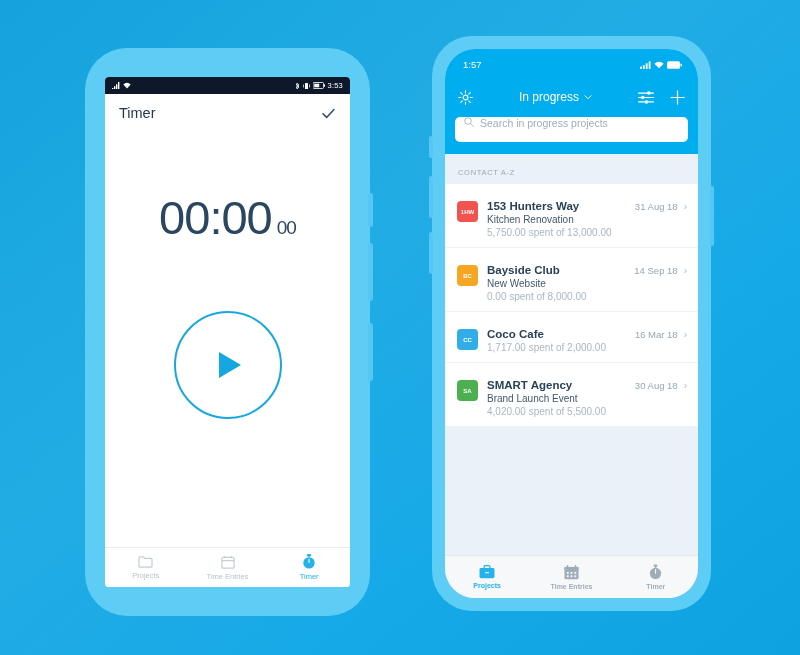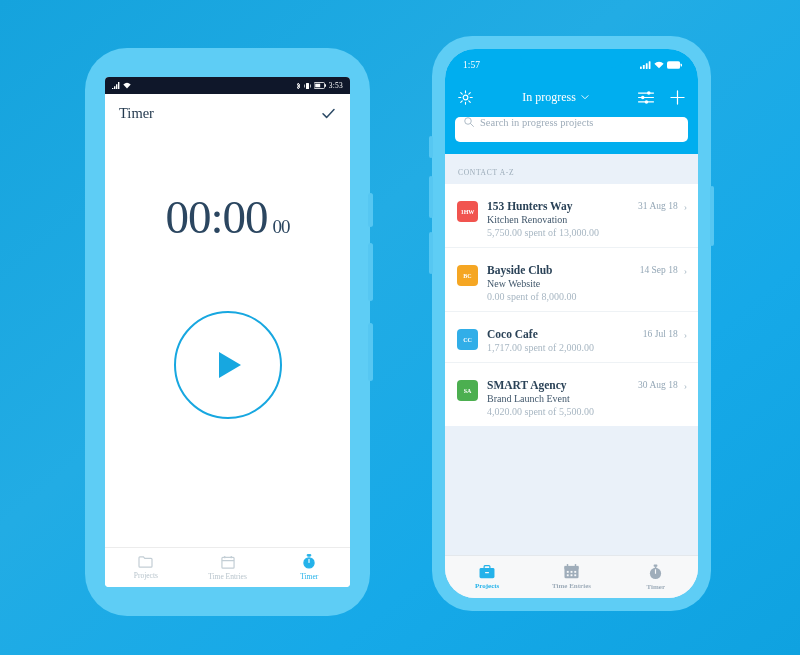--- a/index.html
+++ b/index.html
@@ -5,21 +5,21 @@
   * { margin:0; padding:0; box-sizing:border-box; }
   html, body { width:800px; height:655px; }
   body {
     font-family:"Liberation Sans", sans-serif;
     background: linear-gradient(140deg, #15a3dd 0%, #22ace4 40%, #16a9e8 70%, #0fa2e0 100%);
     overflow:hidden;
     position:relative;
   }
 
   
-  .phone { position:absolute; border-radius:40px; background:#5ecdf5;font-family:Liberation Serif, serif; }
+  .phone { position:absolute; border-radius:40px; background:#5ecdf5; }
 
   
   #phone-left { left:85px; top:48px; width:285px; height:568px; border-radius:42px; }
   #phone-left .screen {
     position:absolute; left:20px; top:29px; width:245px; height:510px;
     background:#ffffff; border-radius:4px; overflow:hidden;
     display:flex; flex-direction:column;
   }
   .btn-side { position:absolute; background:#56c7f2; border-radius:3px; }
   #btn-left-1 { right:-3px; top:145px; width:5px; height:34px; }
@@ -314,21 +314,21 @@
           <div class="row-amt">0.00 spent of 8,000.00</div>
         </div>
       </div>
 
       <div class="row">
         <div class="avatar" style="background:#31AEE8">CC</div>
         <div class="row-body">
           <div class="row-top">
             <span class="row-title">Coco Cafe</span>
             <span style="display:flex;align-items:center;">
-              <span class="row-date">16 Jul 18</span>
+              <span class="row-date">16 Mar 18</span>
               <span class="chev">›</span>
             </span>
           </div>
           <div class="row-amt">1,717.00 spent of 2,000.00</div>
         </div>
       </div>
 
       <div class="row">
         <div class="avatar" style="background:#4CAF50">SA</div>
         <div class="row-body">

